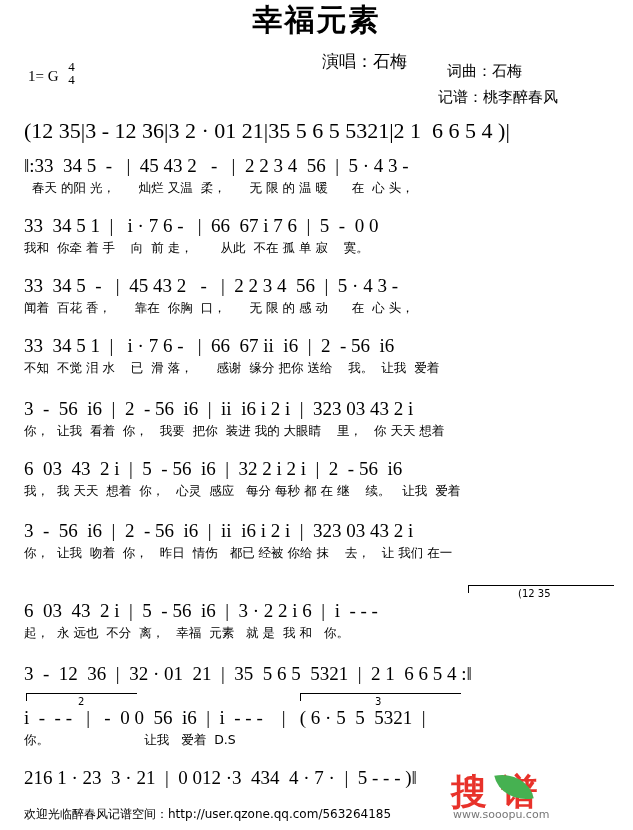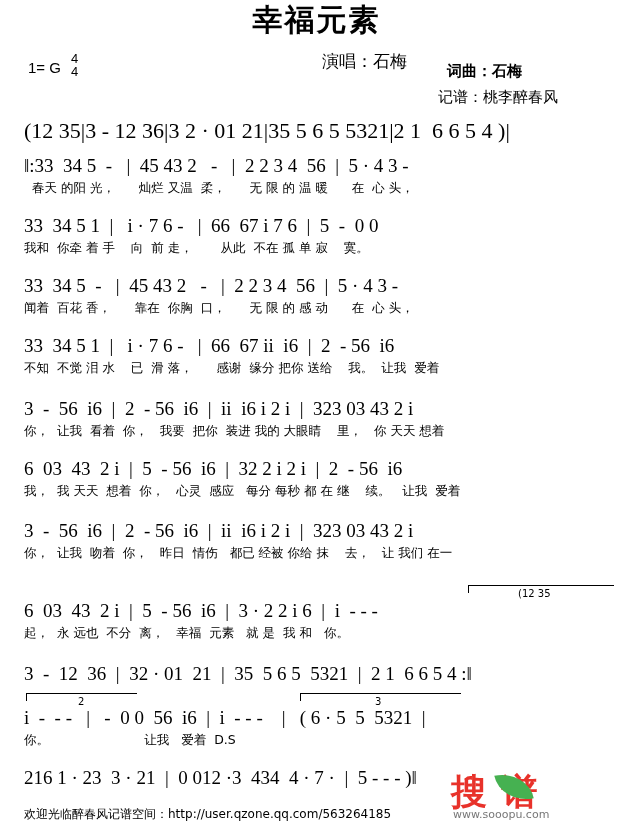--- a/index.html
+++ b/index.html
@@ -12,36 +12,35 @@
     overflow:hidden;
   }
   .sheet{position:relative;width:633px;height:830px;}
 
   .title{
     position:absolute;top:0;left:0;width:633px;text-align:center;
     font-family:"DejaVu Sans", sans-serif;
     font-weight:bold;font-size:30px;letter-spacing:2px;
   }
   .hdr-key{
-    position:absolute;left:28px;top:52px;font-size:15px;
-    font-family:Liberation Sans, sans-serif;
+    position:absolute;left:28px;top:60px;font-size:15px;
+    font-family:Liberation Serif, serif;
   }
   .frac{display:inline-block;vertical-align:-3px;margin-left:6px;text-align:center;line-height:1.0;font-size:13px;}
   .frac .num{display:block;}
   .frac .den{display:block;}
 
   .hdr-singer{
     position:absolute;left:278px;top:50px;font-size:17px;
     font-family:"DejaVu Sans", sans-serif;
     margin-left:44px;
   }
   .hdr-writer{
     position:absolute;left:447px;top:62px;font-size:15px;
     font-family:"DejaVu Sans", sans-serif;
-    font-weight:bold;
   }
   .hdr-notator{
     position:absolute;left:438px;top:88px;font-size:15px;
     font-family:"DejaVu Sans", sans-serif;
   }
 
   
   .mline{
     position:absolute;left:24px;width:590px;
     font-family:"Liberation Serif", serif;

